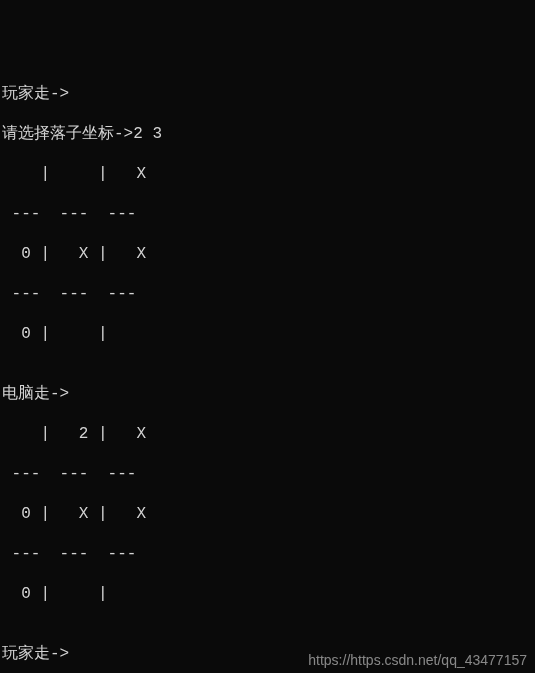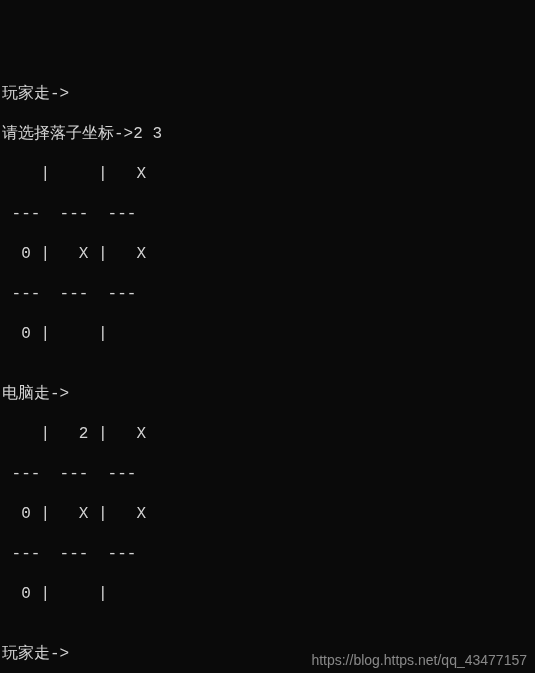--- a/index.html
+++ b/index.html
@@ -63,16 +63,16 @@
 <span class="line"></span>
 
 
 
 
 
 
 
 
 
-<div class="watermark">https://blog.https.net/qq_43477157</div>
+<div class="watermark">https://https.csdn.net/qq_43477157</div>
 
 
 
 
 </body></html>

